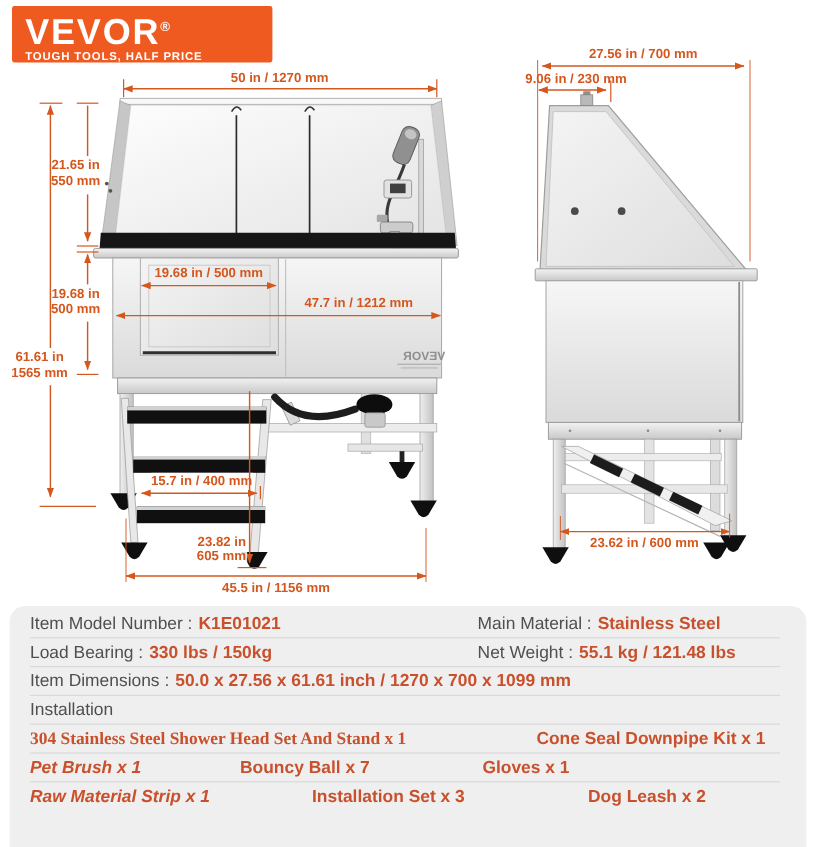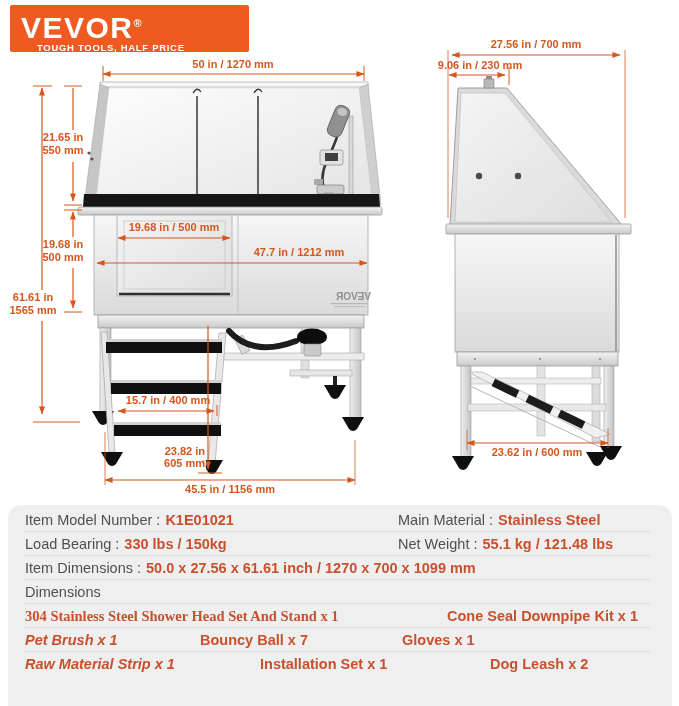--- a/index.html
+++ b/index.html
@@ -5,25 +5,25 @@
   :root{
     --accent:#EF5A21; --dim:#D4571E; --value:#C9502C; --label:#4F4F4F;
     --tablebg:#EFEFEF; --divider:#D9D9D9;
   }
   *{margin:0;padding:0;box-sizing:border-box;}
   html,body{width:679px;height:706px;background:#fff;overflow:hidden;
     font-family:"Liberation Sans","DejaVu Sans",sans-serif;}
   .stage{position:relative;width:679px;height:706px;background:#fff;}
 
   
-  .logo{position:absolute;left:10px;top:5px;width:239px;height:47px;background:var(--accent);
+  .logo{position:absolute;left:10px;top:5px;width:217px;height:47px;background:var(--accent);
     border-radius:2px;color:#fff;padding:4px 0 0 11px;z-index:5;}
   .logo .word{font-size:30px;font-weight:bold;letter-spacing:1.5px;line-height:28px;}
   .logo .reg{font-size:11px;vertical-align:super;font-weight:bold;letter-spacing:0;}
-  .logo .tag{font-size:9.5px;font-weight:bold;letter-spacing:0.7px;margin-top:0px;margin-left:16px;}
+  .logo .tag{font-size:9.5px;font-weight:bold;letter-spacing:0.7px;margin-top:0px;}
 
   svg#diagram{position:absolute;left:0;top:0;}
   #diagram .dims text{fill:var(--dim);font:bold 11px "Liberation Sans","DejaVu Sans",sans-serif;}
   #diagram .dims line{stroke:var(--dim);stroke-width:1.2;}
   #diagram .dims line.tick{stroke-width:1;}
   #diagram .dims line.ext{stroke-width:0.9;opacity:0.85;}
   #diagram marker path{fill:var(--dim);}
 
   
   .spec-table{position:absolute;left:8px;top:505px;width:664px;height:227px;
@@ -287,31 +287,31 @@
       </span>
     </div>
     <div class="spec-row">
       <span class="cell">
         <span class="lbl">Item Dimensions :</span>
         <span class="val">50.0 x 27.56 x 61.61 inch / 1270 x 700 x 1099 mm</span>
       </span>
     </div>
     <div class="spec-row">
       <span class="cell">
-        <span class="lbl">Dimensions</span>
+        <span class="lbl">Installation</span>
       </span>
     </div>
     <div class="spec-row r6">
       <span class="acc">304 Stainless Steel Shower Head Set And Stand  x 1</span>
       <span class="acc">Cone Seal Downpipe Kit x 1</span>
     </div>
     <div class="spec-row r7">
       <span class="acc">Pet Brush x 1</span>
       <span class="acc">Bouncy Ball x 7</span>
       <span class="acc">Gloves x 1</span>
     </div>
     <div class="spec-row r8 last">
       <span class="acc">Raw Material Strip x 1</span>
-      <span class="acc">Installation Set x 1</span>
+      <span class="acc">Installation Set x 3</span>
       <span class="acc">Dog Leash x 2</span>
     </div>
   </div>
 </div>
 
 </body></html>

